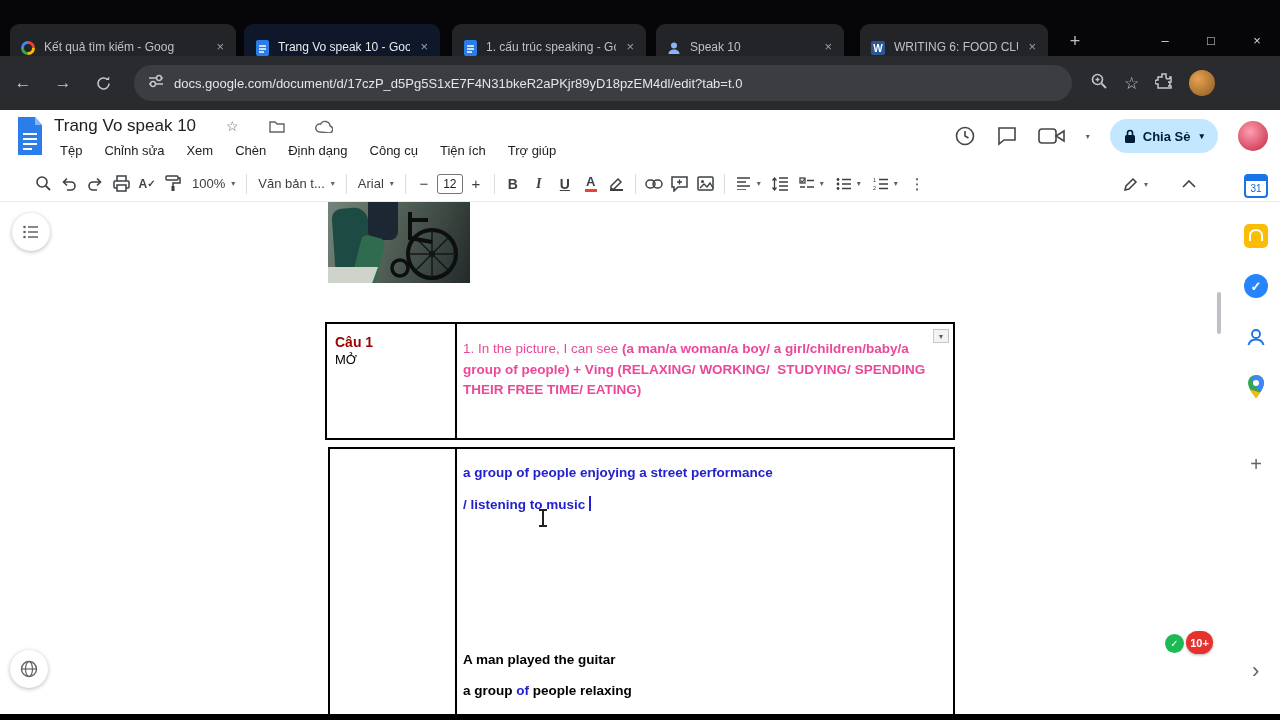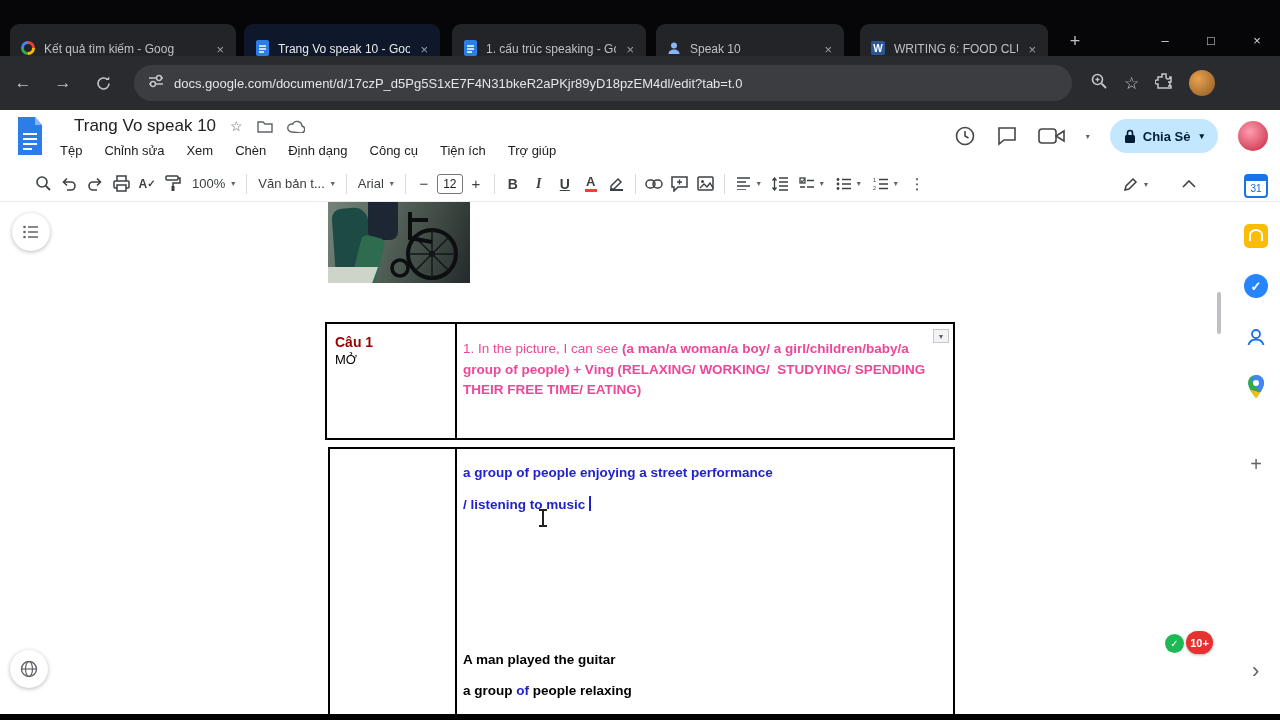--- a/index.html
+++ b/index.html
@@ -3,21 +3,21 @@
 <meta charset="utf-8">
 <style>
   * { margin:0; padding:0; box-sizing:border-box; }
   html,body { width:1280px; height:720px; }
   body { font-family:"Liberation Sans", sans-serif; background:#fff; overflow:hidden; }
   .screen { position:relative; width:1280px; height:720px; background:#fff; overflow:hidden; }
 
   
   .tabstrip { position:absolute; top:0; left:0; width:1280px; height:56px; background:#060608; }
   .tab { position:absolute; top:24px; height:32px; border-radius:9px 9px 0 0; background:#232428;
-         display:flex; align-items:flex-end; gap:8px; padding:0 10px; color:#bdc1c6; font-size:12px; }
+         display:flex; align-items:flex-start; gap:8px; padding:16px 10px; color:#bdc1c6; font-size:12px; }
   .tab.active { background:#0f172a; color:#e8eaed; }
   .tab .tab-title { flex:1; overflow:hidden; white-space:nowrap; text-overflow:clip; }
   .tab .tab-close { color:#9aa0a6; font-size:13px; line-height:1; padding:0 2px; }
   .fav { width:16px; height:16px; display:flex; align-items:center; justify-content:center; flex:0 0 auto; }
   .fav-google { width:14px; height:14px; border-radius:50%;
      background:conic-gradient(#ea4335 0 25%, #fbbc04 25% 50%, #34a853 50% 75%, #4285f4 75% 100%); position:relative;}
   .fav-google::after { content:""; position:absolute; inset:3px; background:#232428; border-radius:50%; }
   .fav-w { width:14px; height:14px; background:#2b5797; color:#fff; font-size:10px; font-weight:bold;
      display:flex; align-items:center; justify-content:center; border-radius:2px; }
   .newtab-btn { position:absolute; left:1062px; top:28px; width:26px; height:26px; color:#bdc1c6;
@@ -32,21 +32,21 @@
   .omnibox { margin-left:14px; width:938px; height:36px; background:#3c3d41; border-radius:18px;
      display:flex; align-items:center; padding:0 14px; gap:10px; }
   .omnibox .url { color:#e3e5e8; font-size:13px; white-space:nowrap; overflow:hidden; }
   .addr-right { display:flex; align-items:center; gap:16px; margin-left:18px; }
   .chrome-avatar { width:26px; height:26px; border-radius:50%;
      background:radial-gradient(circle at 35% 35%, #e8a14e, #8a5a24); }
 
   
   .docs-header { position:absolute; top:110px; left:0; width:1280px; height:56px; background:#fff; }
   .docs-logo { position:absolute; left:16px; top:7px; width:28px; height:38px; }
-  .doc-title-row { position:absolute; left:54px; top:6px; display:flex; align-items:center; gap:14px;margin-left:20px; }
+  .doc-title-row { position:absolute; left:54px; top:6px; display:flex; align-items:center; gap:30px; }
   .doc-title { font-size:17px; color:#202124; }
   .mini-ic { color:#5f6368; font-size:14px; display:flex; align-items:center; }
   .menubar { position:absolute; left:54px; top:30px; display:flex; gap:10px;align-items:center; }
   .menu-item { font-size:13px; color:#202124; padding:3px 6px; border-radius:4px; }
   .header-right { position:absolute; right:12px; top:9px; display:flex; align-items:center; gap:20px; }
   .hdr-ic { color:#444746; display:flex; align-items:center; }
   .share-btn { height:34px; background:#c2e7ff; border-radius:17px; display:flex; align-items:center;
      gap:7px; padding:0 14px; color:#001d35; font-size:13px; font-weight:bold; }
   .share-caret { font-size:9px; color:#001d35; margin-left:2px; }
   .docs-avatar { width:30px; height:30px; border-radius:50%;

